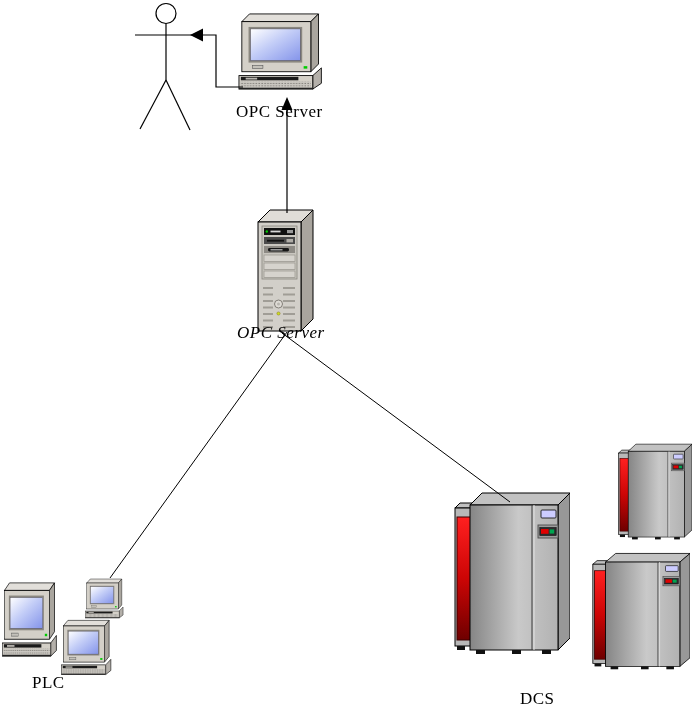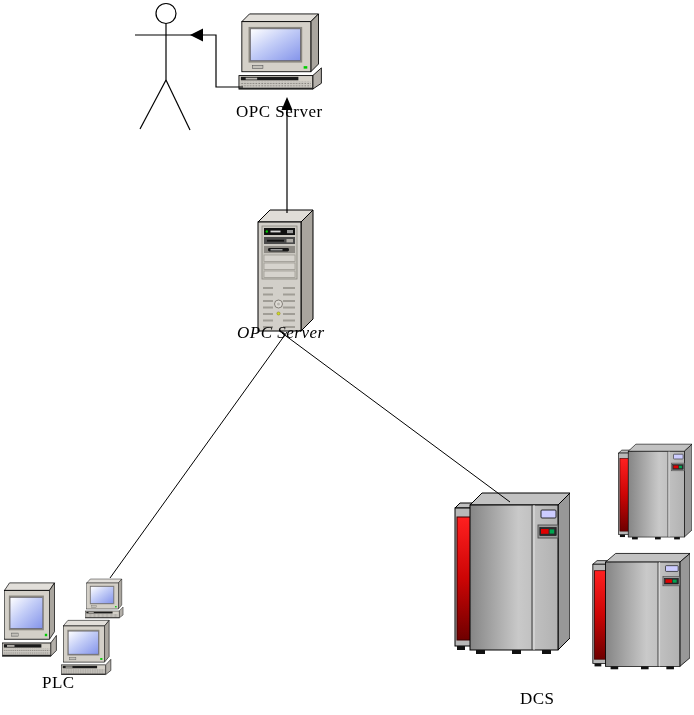--- a/index.html
+++ b/index.html
@@ -26,21 +26,21 @@
     position: absolute;
     font-family: "Liberation Serif", serif;
     font-size: 17px;
     line-height: 18px;
     color: #000;
     letter-spacing: 0.5px;
     white-space: nowrap;
   }
   .lbl-client { left: 236px; top: 103px; }
   .lbl-server { left: 237px; top: 324px; font-style: italic; }
-  .lbl-plc    { left: 42px;  top: 674px; }
+  .lbl-plc    { left: 32px;  top: 674px; }
   .lbl-dcs    { left: 520px; top: 690px; }
 </style>
 </head>
 <body>
 
 <div class="canvas">
 
   <svg class="scene" width="694" height="715" viewBox="0 0 694 715" xmlns="http://www.w3.org/2000/svg">
     <defs>
       <linearGradient id="screenGrad" x1="0" y1="0" x2="1" y2="1">

